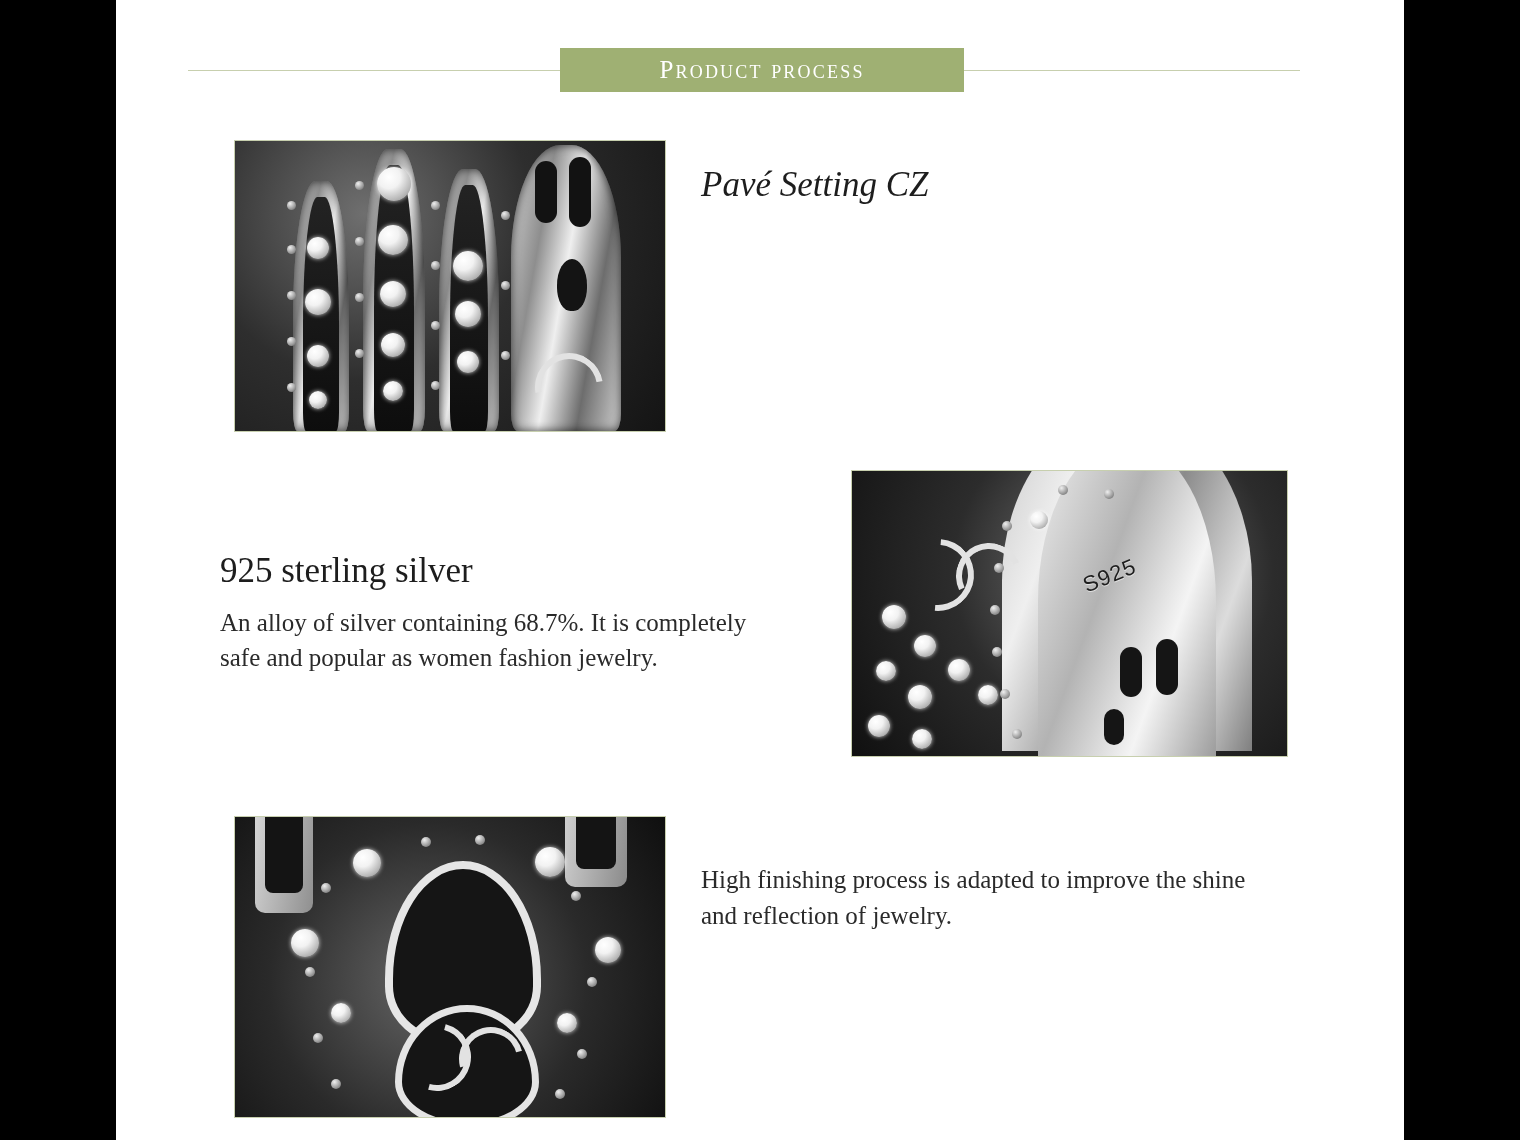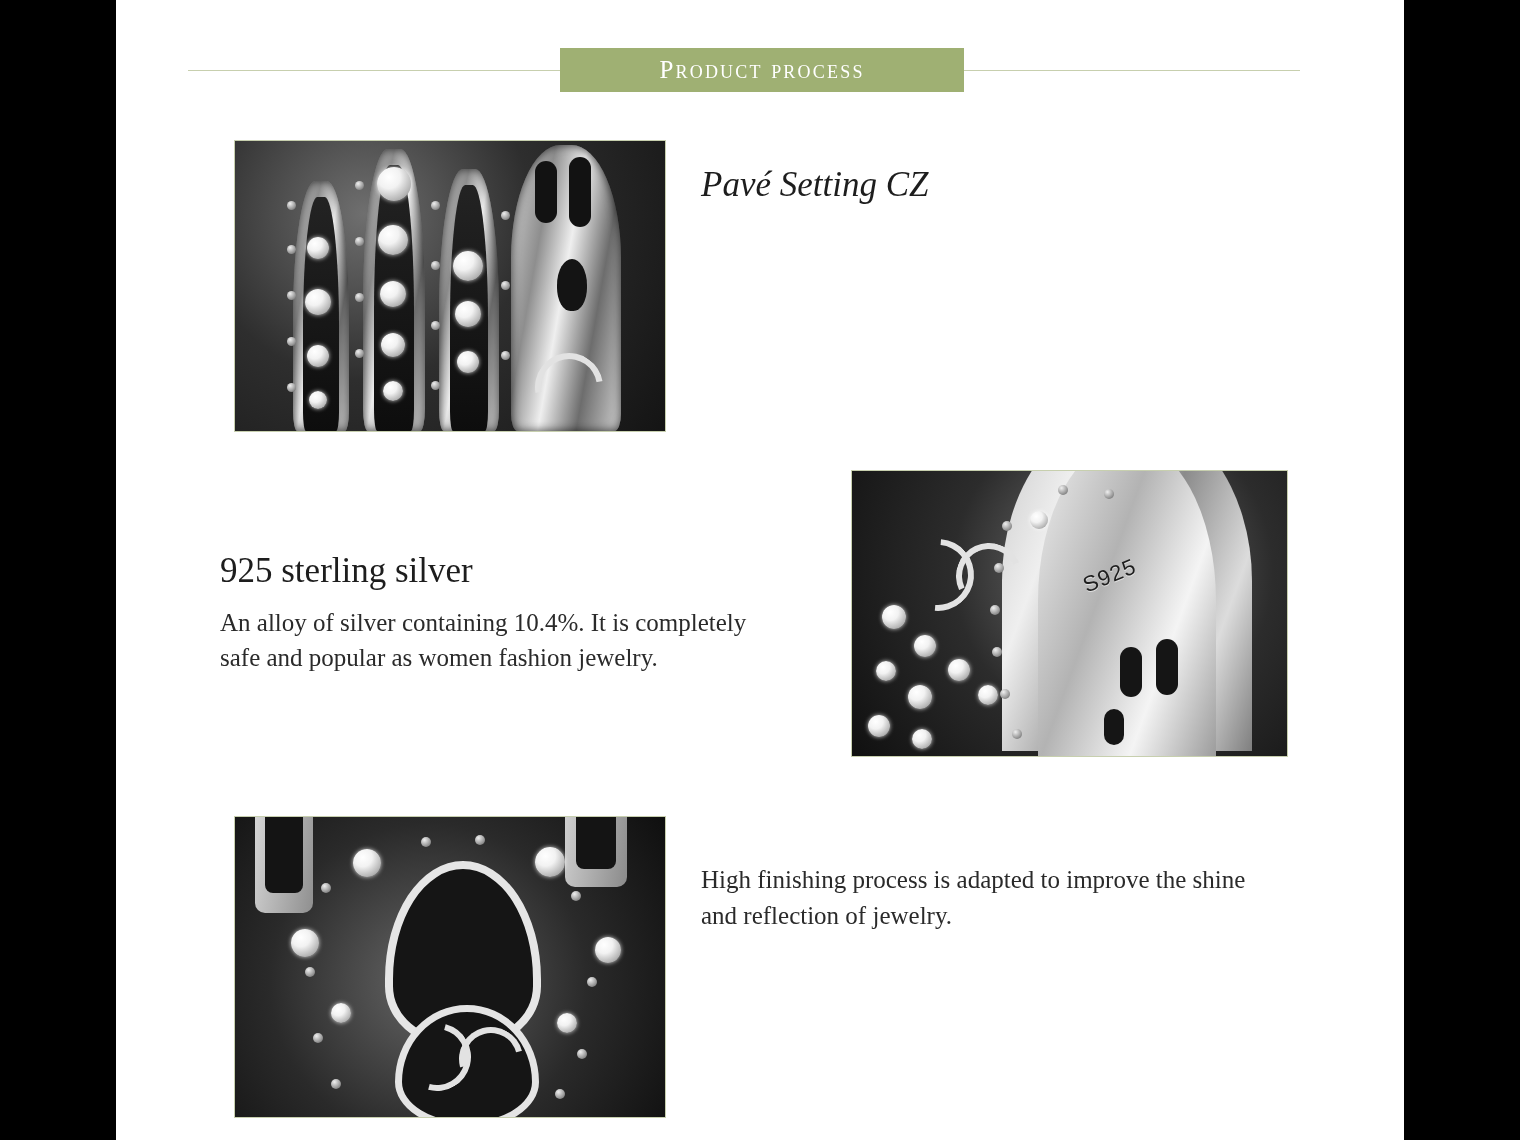--- a/index.html
+++ b/index.html
@@ -226,21 +226,21 @@
         </div>
       </div>
       <div class="textblock" id="text1">
         <h2 class="tb-title">Pavé Setting CZ</h2>
       </div>
     </div>
 
     <div class="row" id="row2">
       <div class="textblock" id="text2">
         <h2 class="tb-title">925 sterling silver</h2>
-        <p class="tb-body">An alloy of silver containing 10.4%. It is completely safe and popular as women fashion jewelry.</p>
+        <p class="tb-body">An alloy of silver containing 68.7%. It is completely safe and popular as women fashion jewelry.</p>
       </div>
       <div class="photo" id="photo2">
         <div class="jw" style="background:radial-gradient(circle at 60% 35%, #7a7a7a 0%, #2c2c2c 50%, #101010 100%);">
 
           <div style="position:absolute;left:150px;top:-60px;width:250px;height:340px;border-radius:50% 50% 0 0;
                       background:linear-gradient(110deg,#c9c9c9,#efefef 25%,#8b8b8b 55%,#dcdcdc 80%,#7f7f7f 100%);"></div>
           <div style="position:absolute;left:186px;top:-30px;width:178px;height:320px;border-radius:50% 50% 0 0;
                       background:linear-gradient(110deg,#efefef,#b3b3b3 40%,#f4f4f4 70%,#9a9a9a 100%);"></div>
 
           <div style="position:absolute;left:268px;top:176px;width:22px;height:50px;background:#151515;border-radius:12px;"></div>

